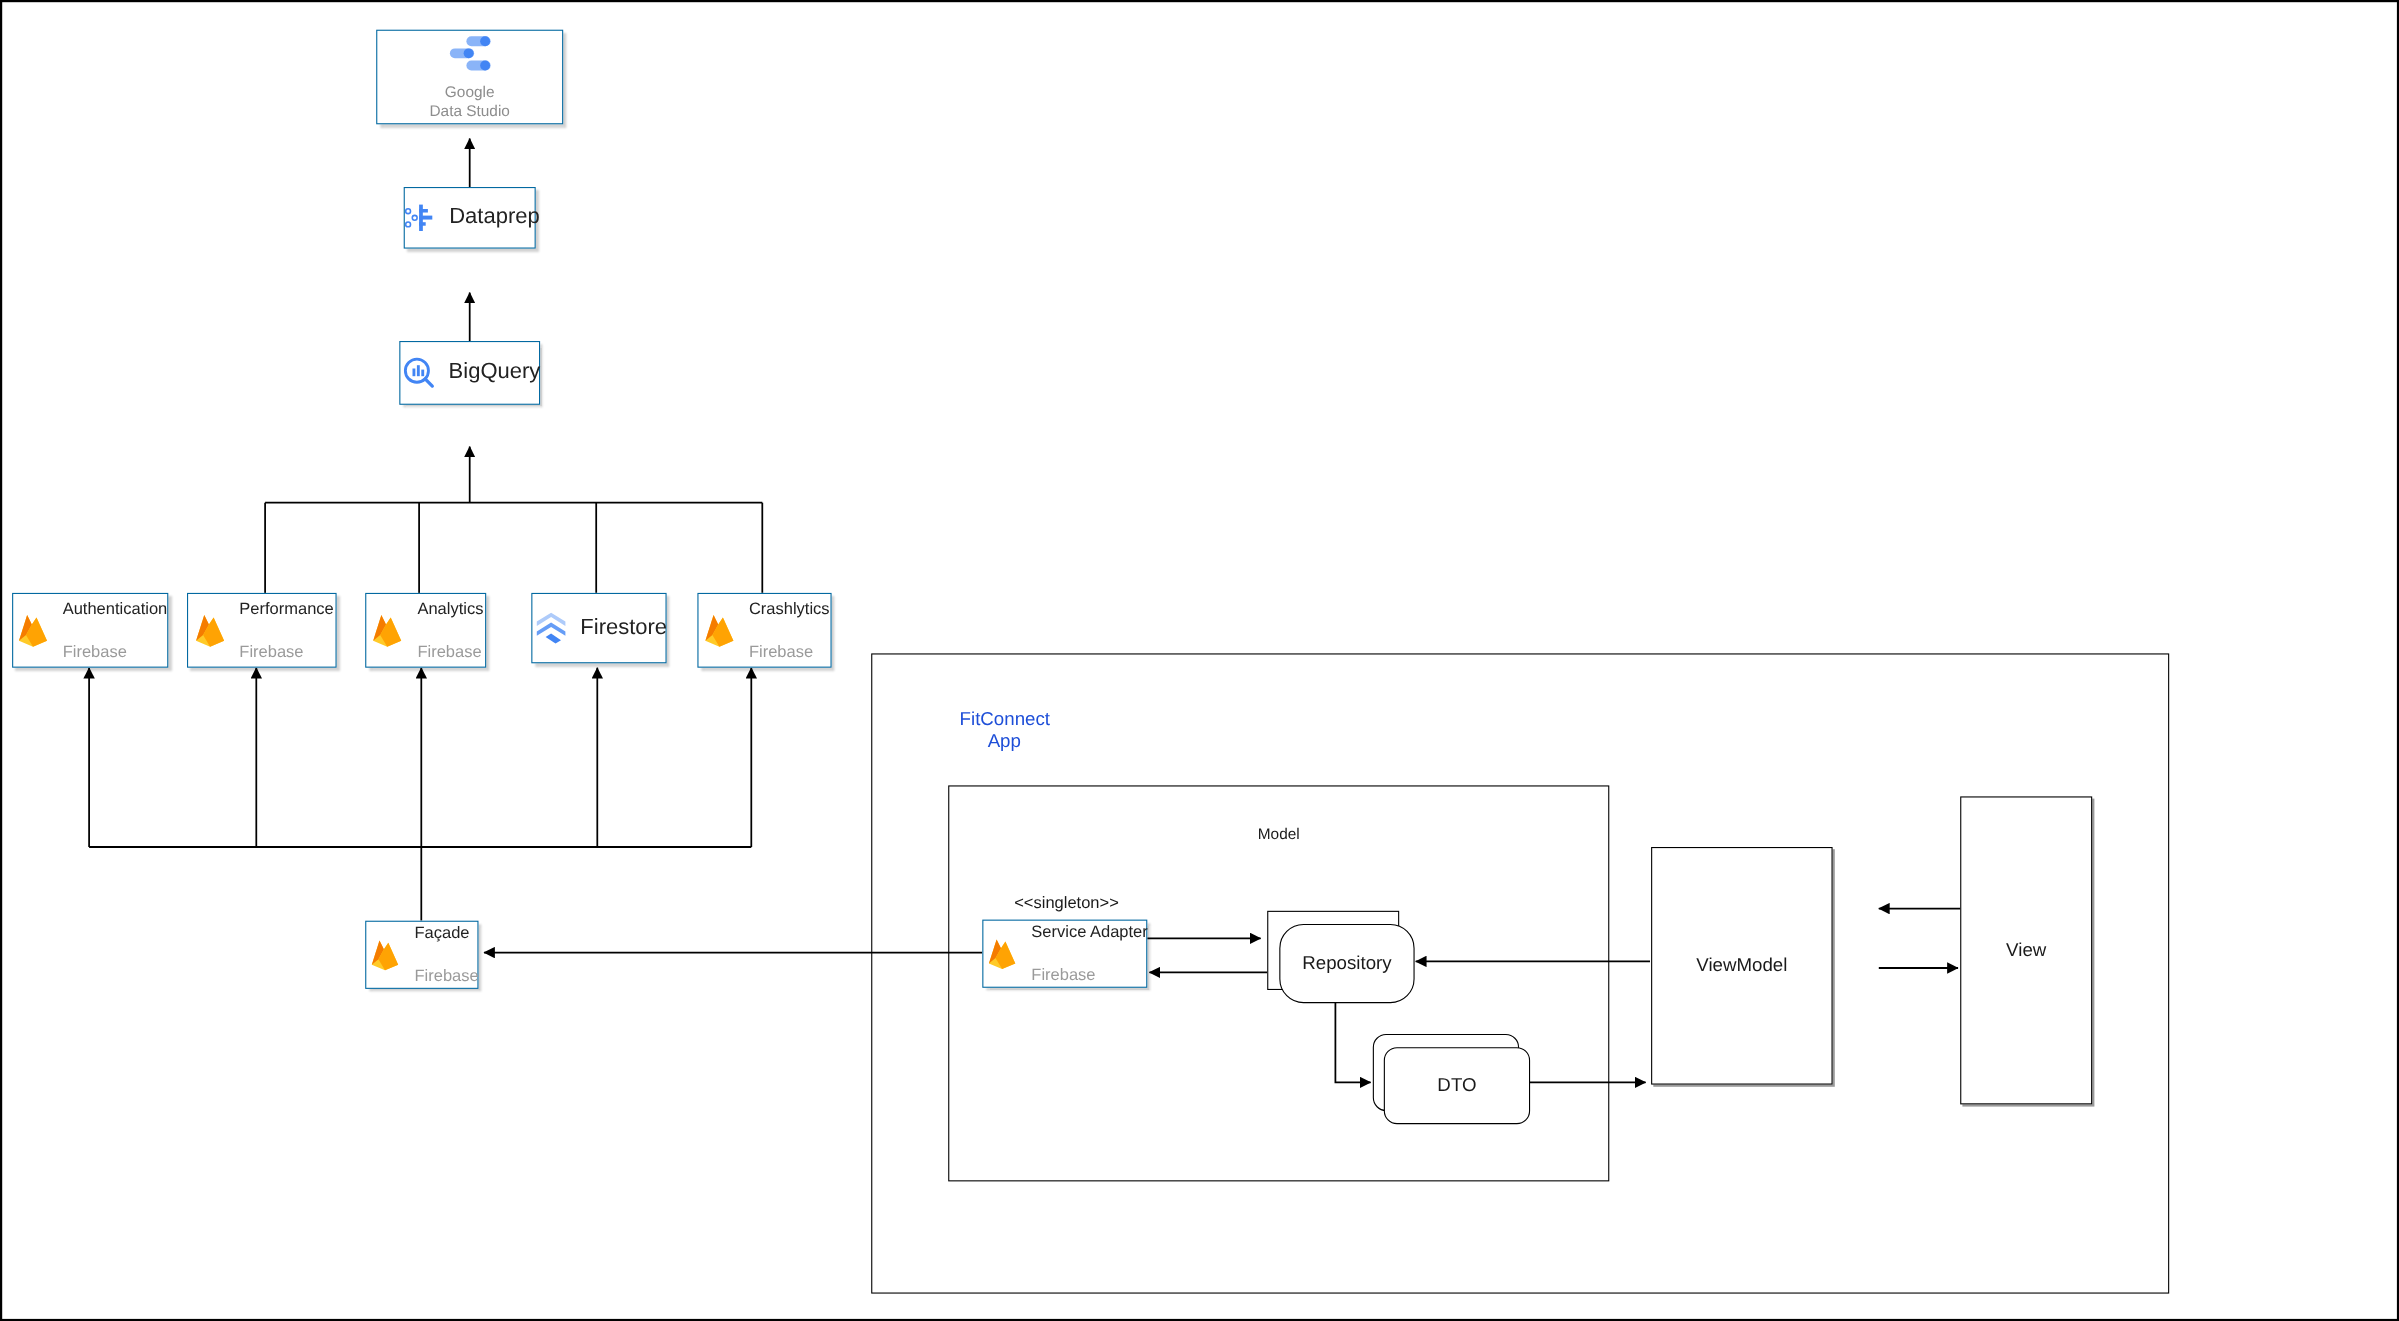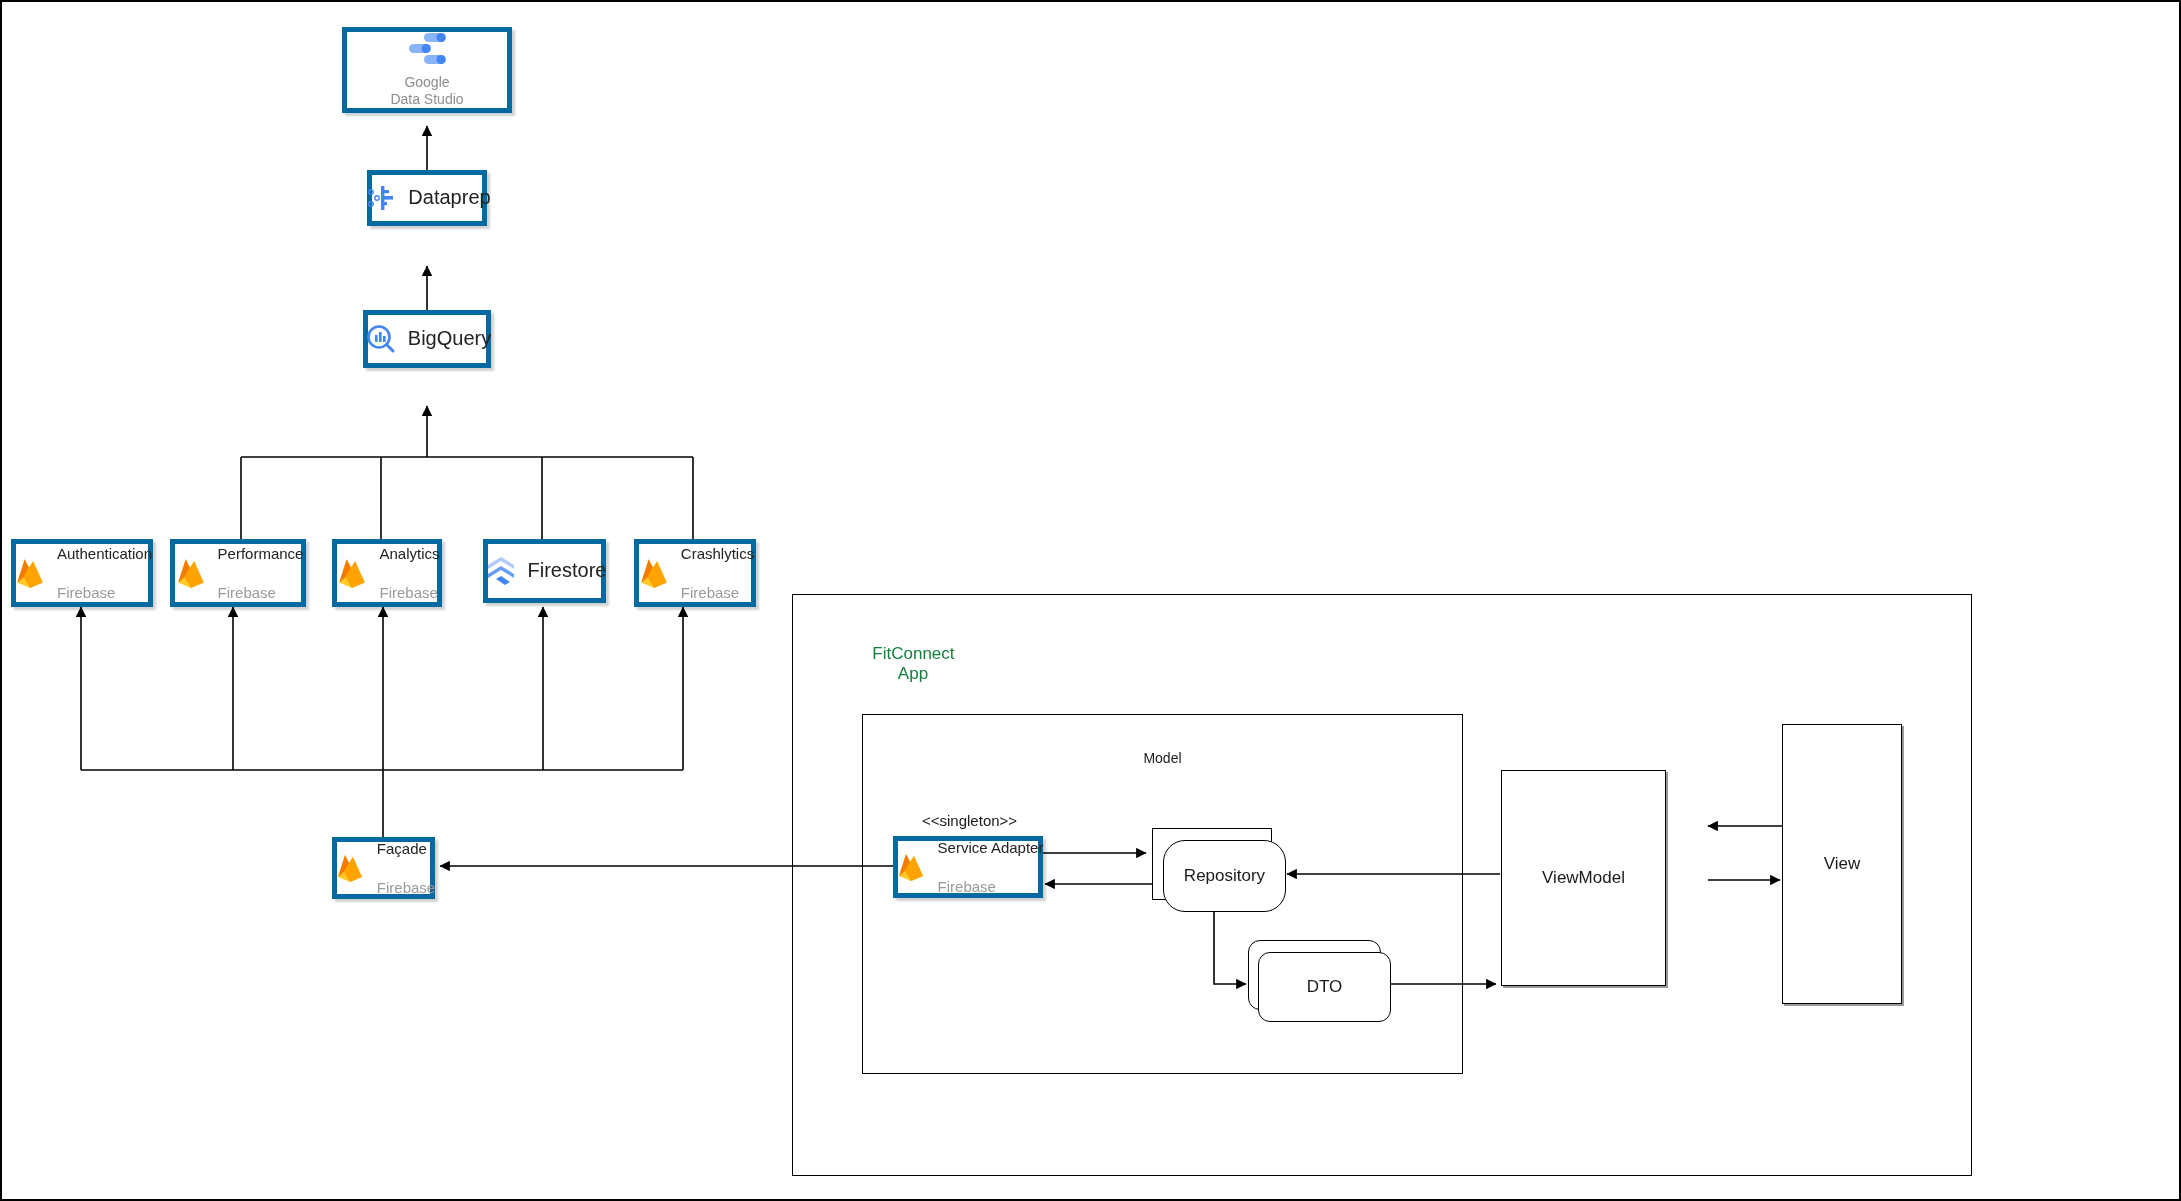--- a/index.html
+++ b/index.html
@@ -25,21 +25,21 @@
     width: 2181px;
     height: 1201px;
     pointer-events: none;
   }
 
   
   .node {
     position: absolute;
     box-sizing: border-box;
     background: #ffffff;
-    border: 5px solid #0369a1;
+    border: 1px solid #0369a1;
     box-shadow: 3px 3px 2px rgba(0,0,0,0.18);
   }
   .plain-node {
     position: absolute;
     box-sizing: border-box;
     background: #ffffff;
     border: 1px solid #000000;
   }
   .container-box {
     position: absolute;
@@ -114,21 +114,21 @@
     align-items: center;
     justify-content: center;
     height: 100%;
     font-size: 17px;
     color: #1a1a1a;
     text-align: center;
   }
   .free-label {
     position: absolute;
     font-size: 17px;
-    color: #15803d;
+    color: #1d4ed8;
     white-space: pre;
     line-height: 1.25;
     text-align: center;
   }
   .stereotype {
     position: absolute;
     font-size: 15px;
     color: #1a1a1a;
     white-space: nowrap;
   }

